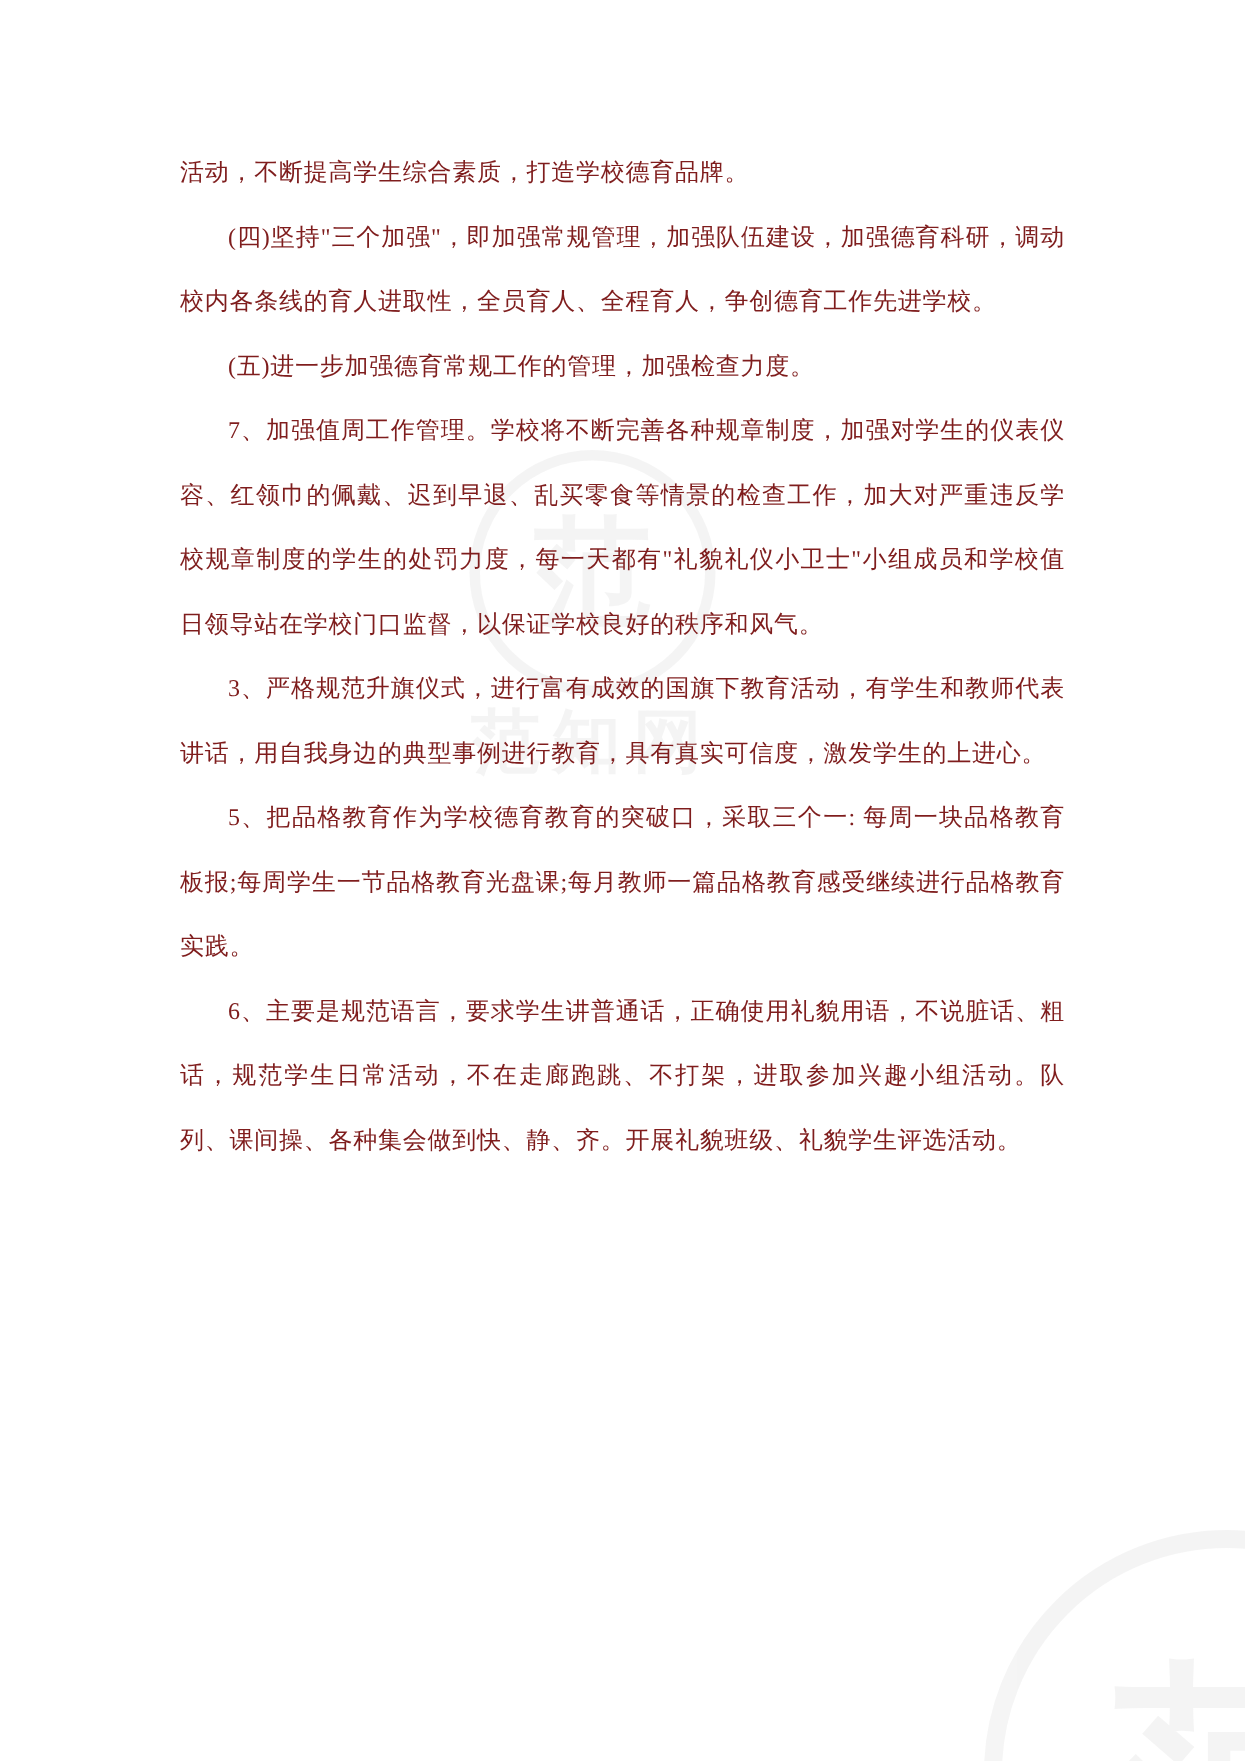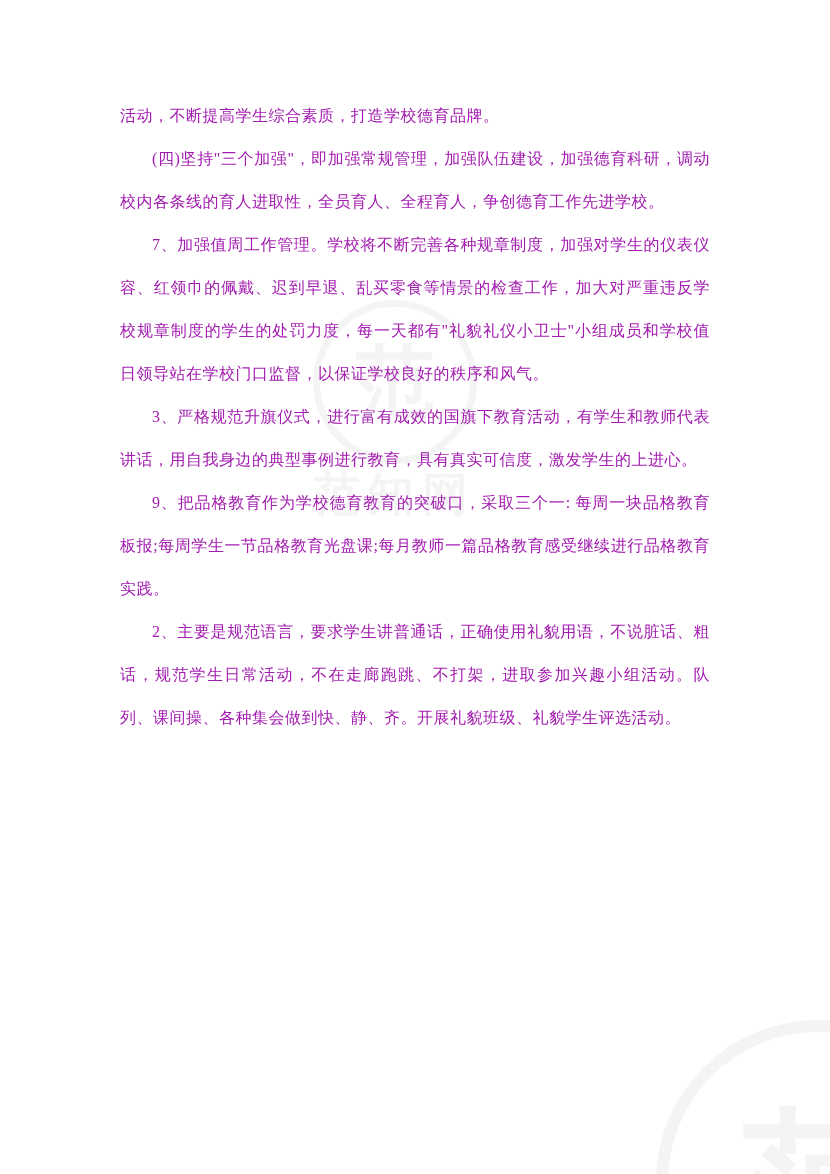--- a/index.html
+++ b/index.html
@@ -13,21 +13,21 @@
     height: 1174px;
     margin: 0 auto;
     background: #ffffff;
     overflow: hidden;
     font-family: "Liberation Serif", "DejaVu Serif", serif;
   }
   .doc-body {
     position: relative;
     z-index: 2;
     padding: 94px 120px 0 120px;
-    color: #a21caf;
+    color: #7f1d1d;
     font-size: 16px;
     line-height: 43px;
     text-align: justify;
     letter-spacing: 0.5px;
   }
   .para {
     margin: 0;
   }
   .para.indent {
     text-indent: 2em;
@@ -91,19 +91,20 @@
 
   <div class="watermark wm-corner">
     <div class="wm-ring">
       <span>范</span>
     </div>
   </div>
 
   <div class="doc-body">
       <p class="para">活动，不断提高学生综合素质，打造学校德育品牌。</p>
       <p class="para indent">(四)坚持"三个加强"，即加强常规管理，加强队伍建设，加强德育科研，调动校内各条线的育人进取性，全员育人、全程育人，争创德育工作先进学校。</p>
+      <p class="para indent">(五)进一步加强德育常规工作的管理，加强检查力度。</p>
       <p class="para indent">7、加强值周工作管理。学校将不断完善各种规章制度，加强对学生的仪表仪容、红领巾的佩戴、迟到早退、乱买零食等情景的检查工作，加大对严重违反学校规章制度的学生的处罚力度，每一天都有"礼貌礼仪小卫士"小组成员和学校值日领导站在学校门口监督，以保证学校良好的秩序和风气。</p>
       <p class="para indent">3、严格规范升旗仪式，进行富有成效的国旗下教育活动，有学生和教师代表讲话，用自我身边的典型事例进行教育，具有真实可信度，激发学生的上进心。</p>
-      <p class="para indent">9、把品格教育作为学校德育教育的突破口，采取三个一: 每周一块品格教育板报;每周学生一节品格教育光盘课;每月教师一篇品格教育感受继续进行品格教育实践。</p>
-      <p class="para indent">2、主要是规范语言，要求学生讲普通话，正确使用礼貌用语，不说脏话、粗话，规范学生日常活动，不在走廊跑跳、不打架，进取参加兴趣小组活动。队列、课间操、各种集会做到快、静、齐。开展礼貌班级、礼貌学生评选活动。</p>
+      <p class="para indent">5、把品格教育作为学校德育教育的突破口，采取三个一: 每周一块品格教育板报;每周学生一节品格教育光盘课;每月教师一篇品格教育感受继续进行品格教育实践。</p>
+      <p class="para indent">6、主要是规范语言，要求学生讲普通话，正确使用礼貌用语，不说脏话、粗话，规范学生日常活动，不在走廊跑跳、不打架，进取参加兴趣小组活动。队列、课间操、各种集会做到快、静、齐。开展礼貌班级、礼貌学生评选活动。</p>
     </div>
 
 </div>
 
 </body></html>

